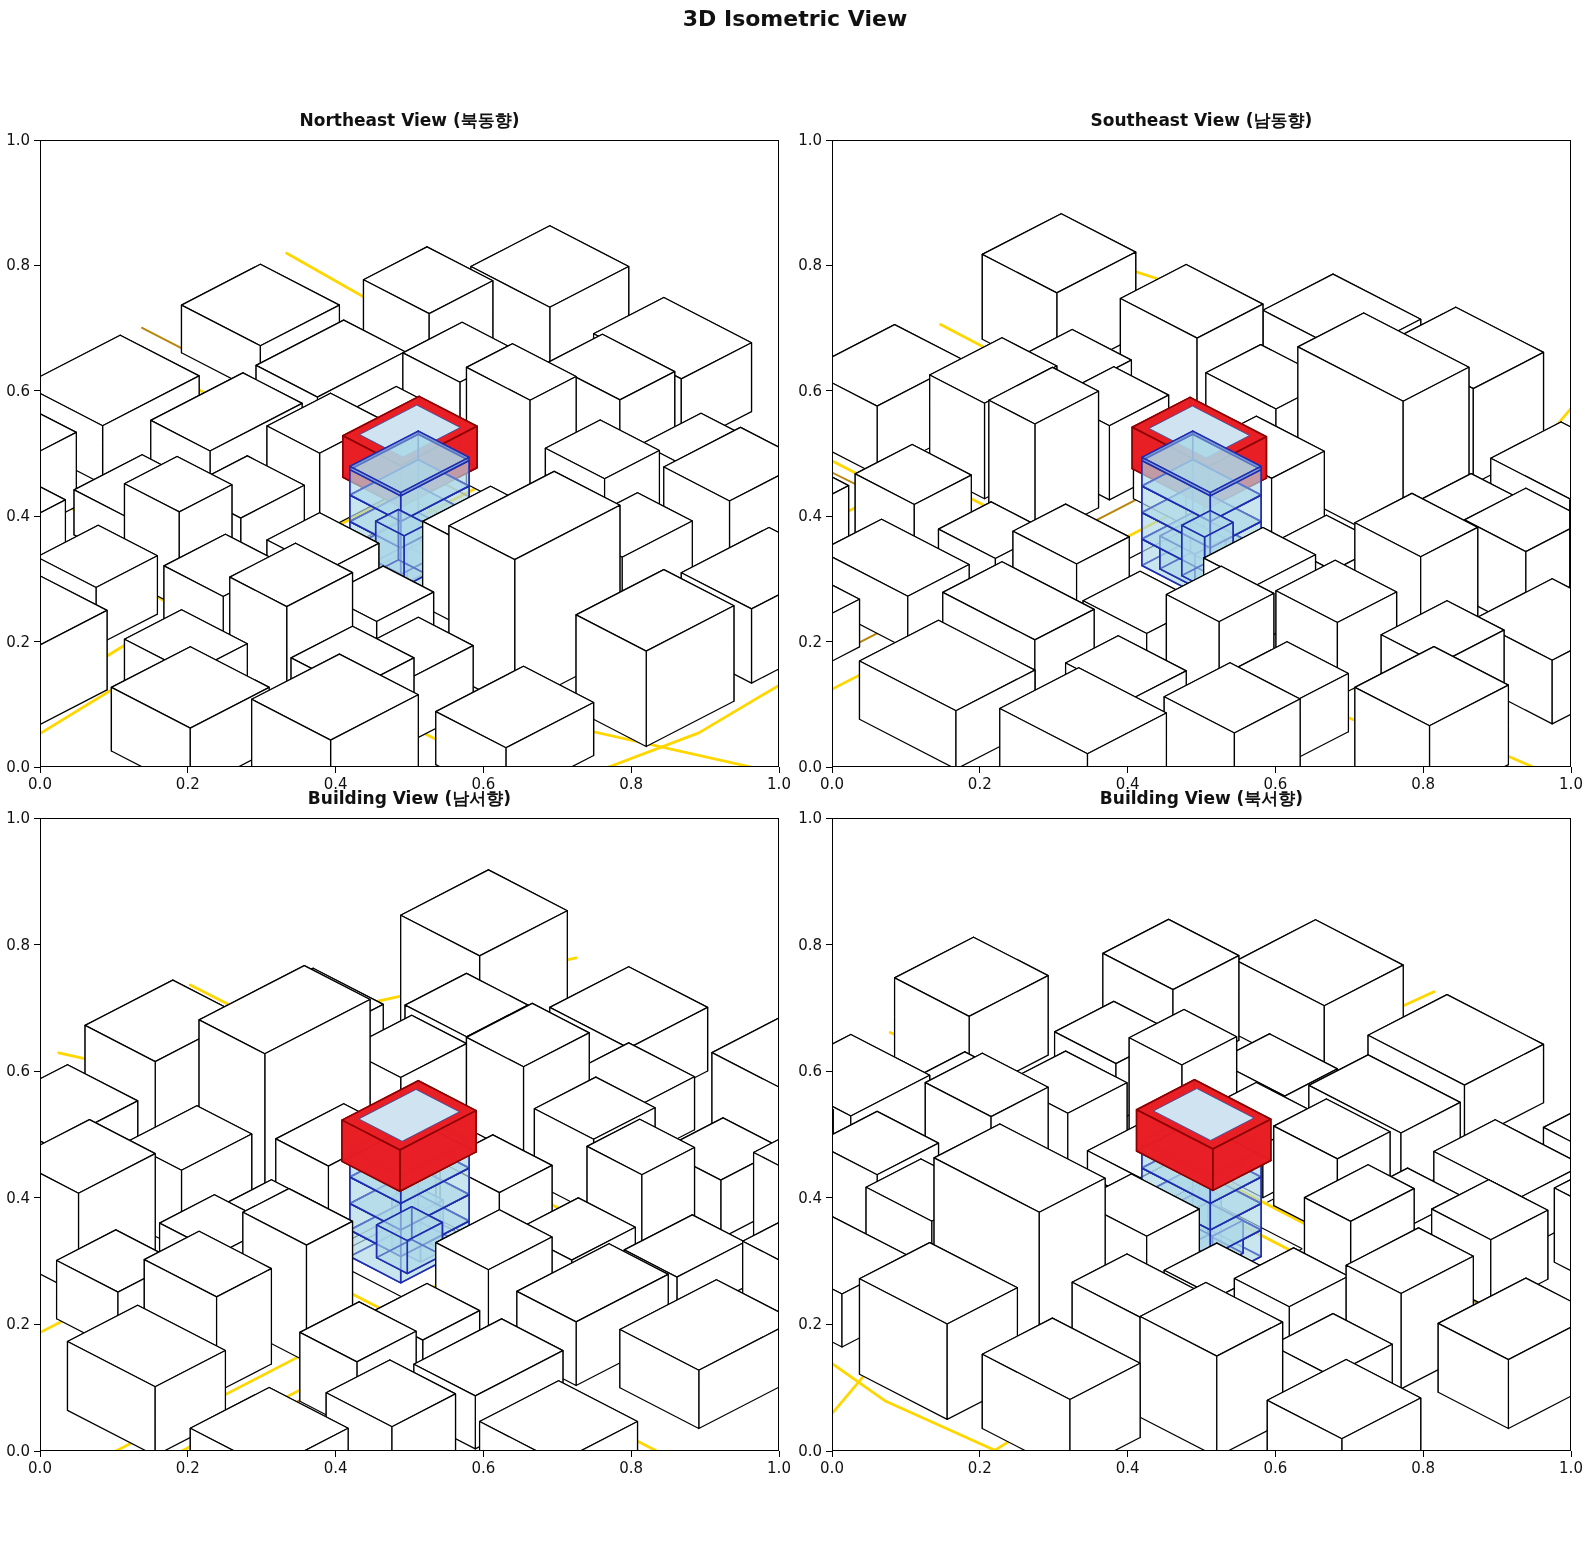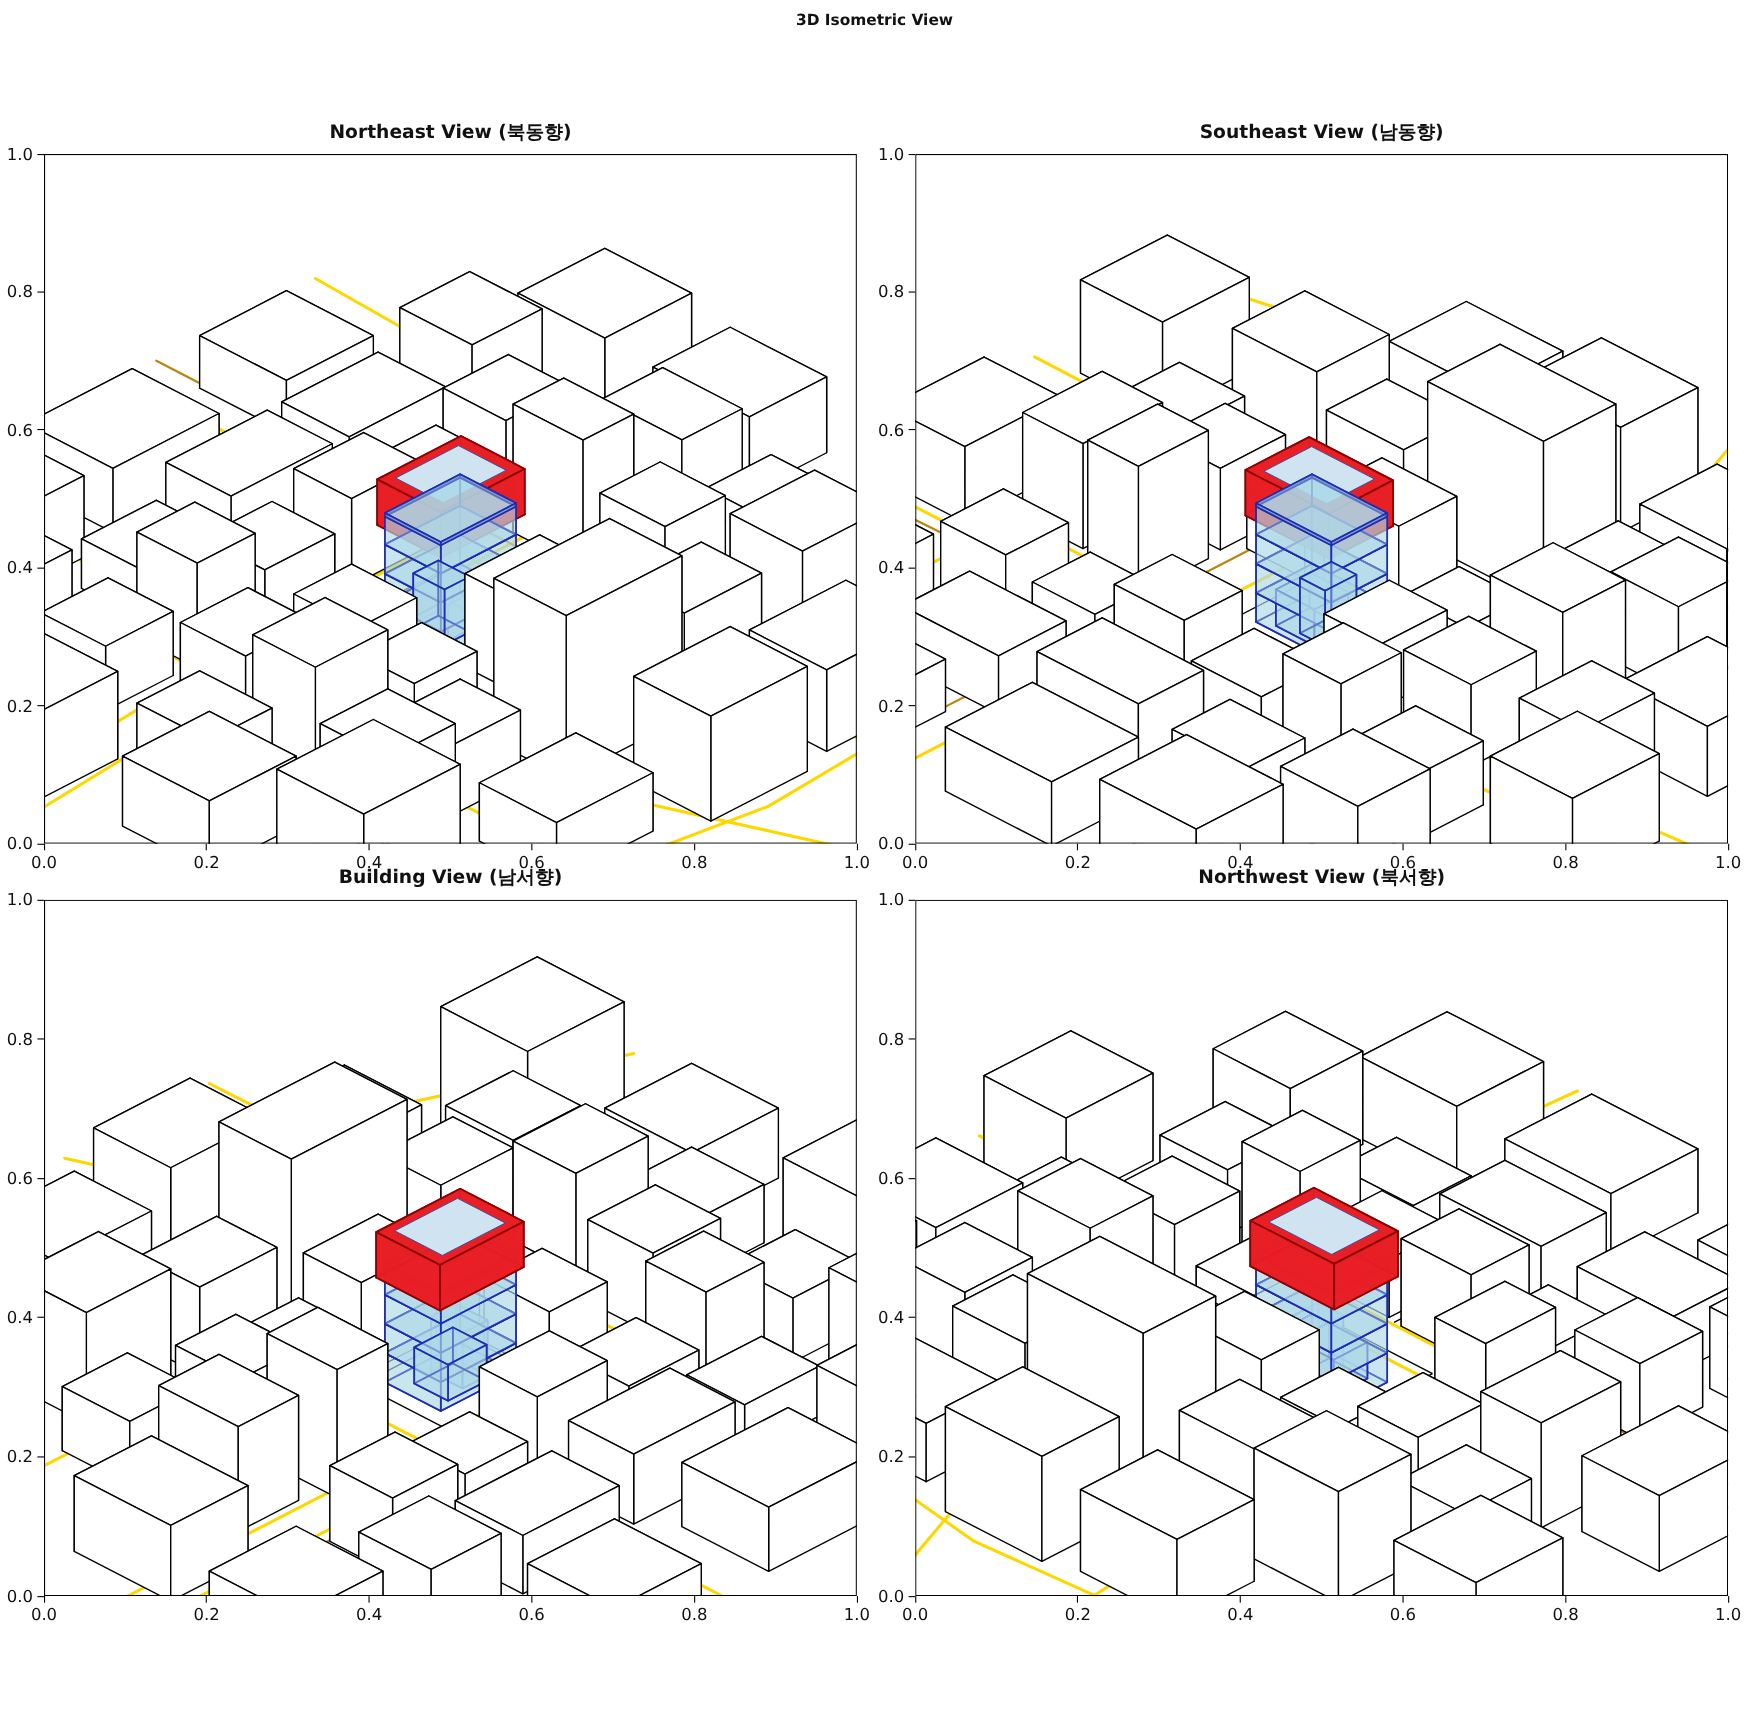--- a/index.html
+++ b/index.html
@@ -1,39 +1,39 @@
 <!DOCTYPE html>
 <html><head>
 <meta charset="utf-8">
 <style>
   html,body{margin:0;padding:0;background:#fff;}
   body{width:1590px;height:1560px;font-family:"DejaVu Sans","Liberation Sans",sans-serif;color:#111;}
   #fig{position:relative;width:1590px;height:1560px;background:#fff;overflow:hidden;}
-  .suptitle{position:absolute;left:0;width:100%;text-align:center;font-weight:bold;font-size:14px;line-height:26px;}
+  .suptitle{position:absolute;left:0;width:100%;text-align:center;font-weight:bold;font-size:22px;line-height:26px;}
   .ptitle{position:absolute;text-align:center;font-weight:bold;font-size:17px;line-height:20px;}
   svg.view{position:absolute;background:#fff;}
   .tickx,.ticky{position:absolute;background:#000;}
   .tickx{width:1px;height:6px;}
   .ticky{width:6px;height:1px;}
   .xlab{position:absolute;font-size:15px;transform:translateX(-50%);white-space:nowrap;}
   .ylab{position:absolute;font-size:15px;width:44px;text-align:right;white-space:nowrap;}
   #infobox{position:absolute;left:795px;top:1501px;transform:translateX(-50%);
            background:#F5DEB3;border:1.6px solid #1a1a1a;border-radius:9px;
            padding:5px 13px;font-size:17px;white-space:nowrap;}
 </style>
 </head>
 <body>
 
 <div id="fig">
   <div class="suptitle" style="top:6px">3D Isometric View</div>
 
   <div class="ptitle" style="left:40px;top:110px;width:739px">Northeast View (북동향)</div>
   <div class="ptitle" style="left:832px;top:110px;width:739px">Southeast View (남동향)</div>
   <div class="ptitle" style="left:40px;top:788px;width:739px">Building View (남서향)</div>
-  <div class="ptitle" style="left:832px;top:788px;width:739px">Northwest View (북서향)</div>
+  <div class="ptitle" style="left:832px;top:788px;width:739px">Building View (북서향)</div>
 
   <svg class="view" style="left:40px;top:140px" width="739" height="627" viewBox="0 0 739 627">
       <path d="M363.4,378.0L273.1,424.6L360.7,469.8L451.0,423.2L363.4,378.0" fill="none" stroke="#000000" stroke-width="1.2" stroke-linejoin="round"></path>
       <path d="M273.1,396.1L216.1,366.6" fill="none" stroke="#000000" stroke-width="1.2" stroke-linejoin="round"></path>
       <path d="M348.5,354.9L293.7,326.6" fill="none" stroke="#000000" stroke-width="1.2" stroke-linejoin="round"></path>
       <path d="M691.7,216.2L213.9,462.8L-22.9,607.6" fill="none" stroke="#FFD700" stroke-width="2.8" stroke-linejoin="round" stroke-linecap="round"></path>
       <path d="M658.8,199.2L189.8,441.3L-55.8,590.7" fill="none" stroke="#FFD700" stroke-width="2.8" stroke-linejoin="round" stroke-linecap="round"></path>
       <path d="M70.5,204.2L548.4,450.8L834.2,570.3" fill="none" stroke="#FFD700" stroke-width="2.8" stroke-linejoin="round" stroke-linecap="round"></path>
       <path d="M102.1,187.9L575.6,432.3L864.9,554.5" fill="none" stroke="#B8860B" stroke-width="2" stroke-linejoin="round" stroke-linecap="round"></path>
       <path d="M720.2,629.1L387.0,554.5L206.0,466.9L-101.8,293.1" fill="none" stroke="#FFD700" stroke-width="2.8" stroke-linejoin="round" stroke-linecap="round"></path>

